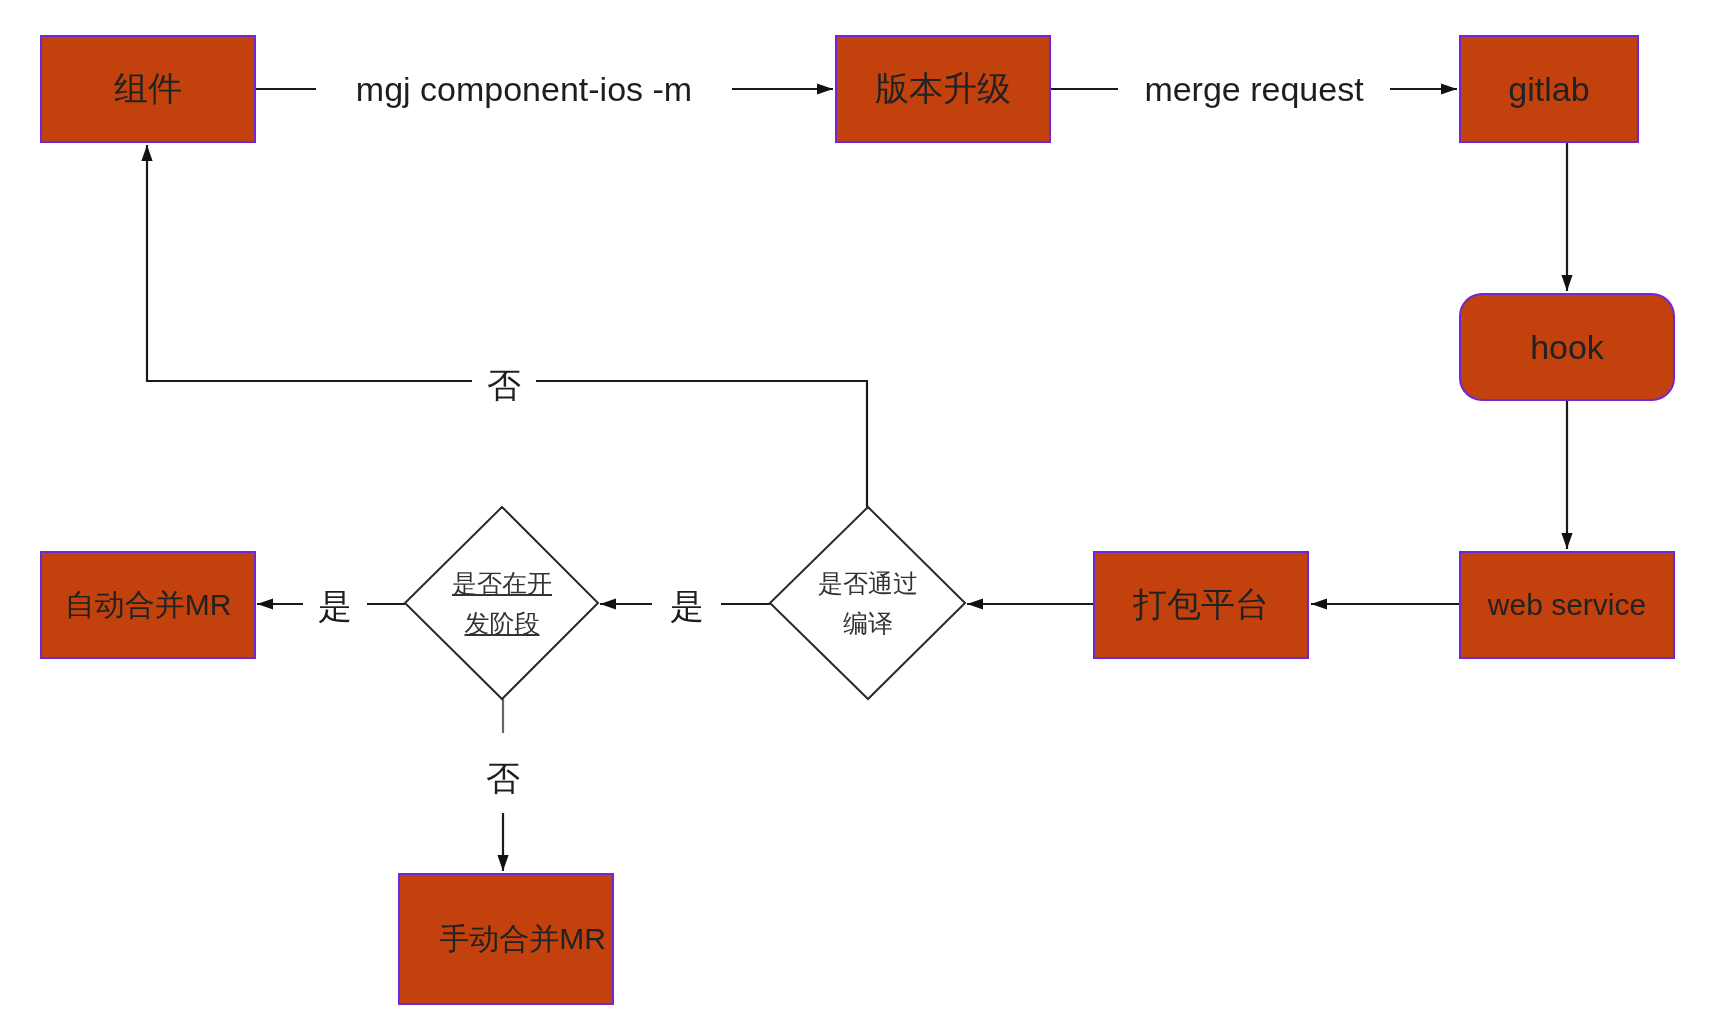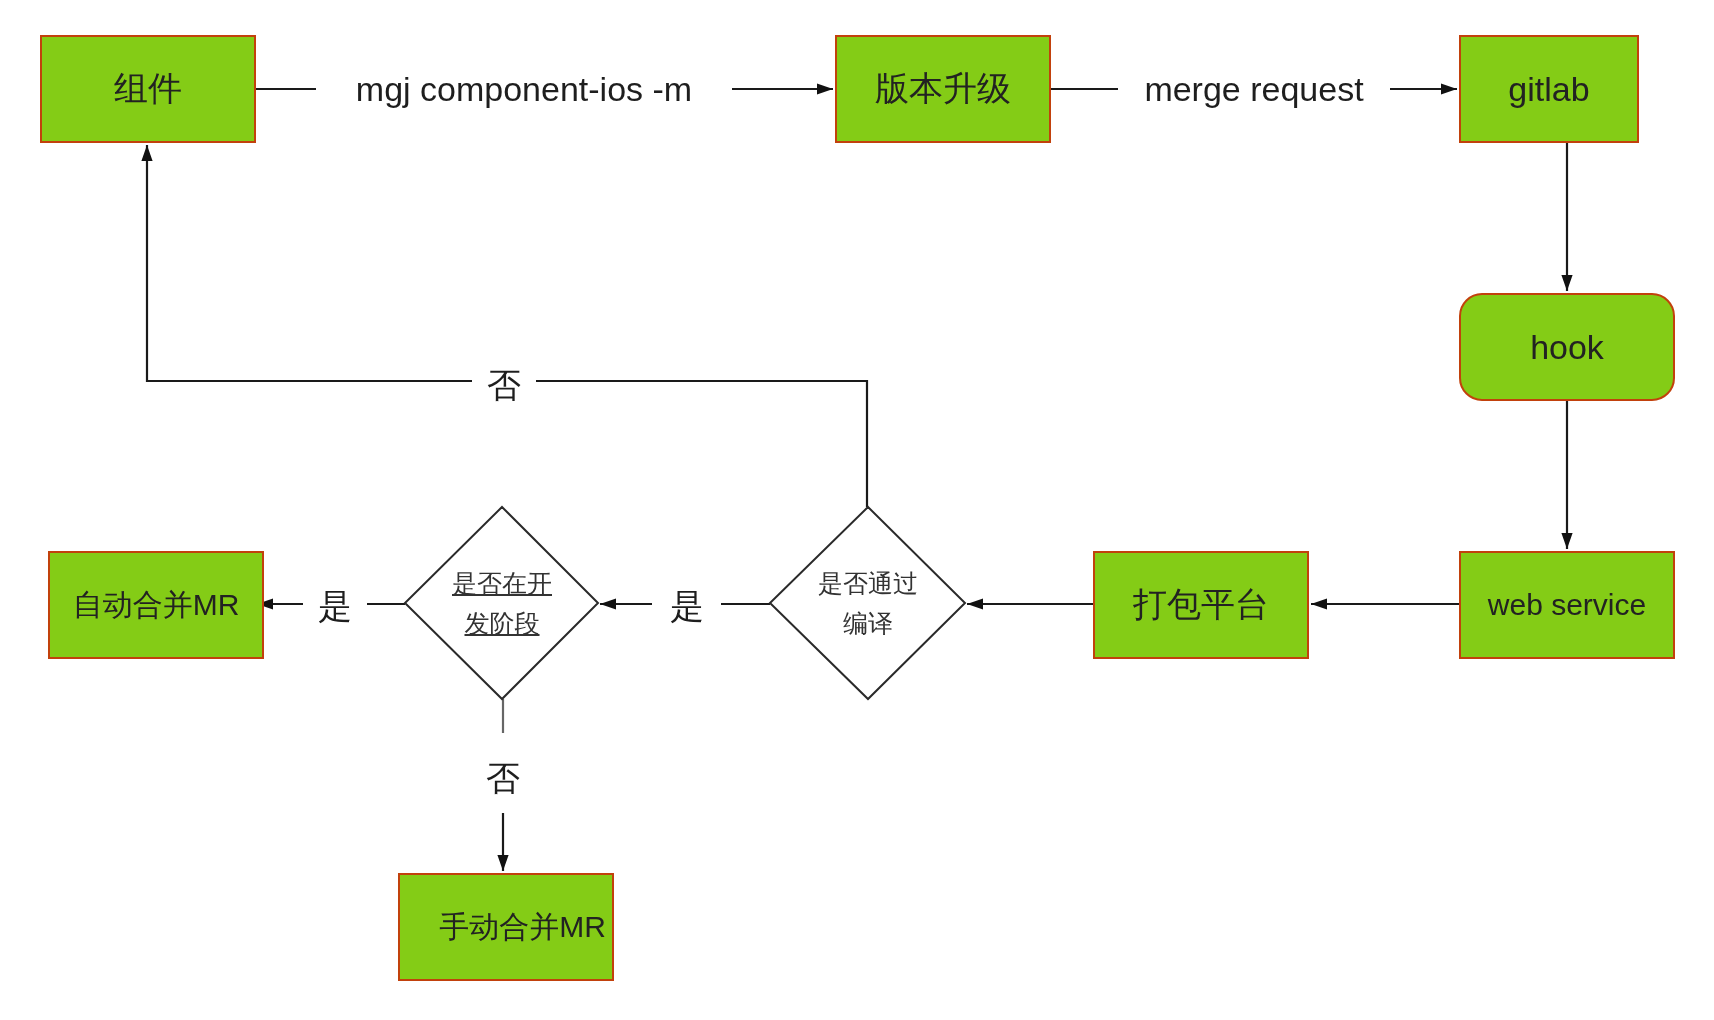--- a/index.html
+++ b/index.html
@@ -1,19 +1,19 @@
 <!DOCTYPE html>
 <html><head>
 <meta charset="utf-8">
 <style>
   html, body { margin: 0; padding: 0; background: #ffffff; }
   body { width: 1714px; height: 1020px; position: relative; overflow: hidden;
          font-family: "Liberation Sans", "DejaVu Sans", sans-serif; color: #1e1e1e; }
   svg { position: absolute; left: 0; top: 0; }
-  .box { position: absolute; box-sizing: border-box; background: #84cc16; border: 2px solid #c2410c;
+  .box { position: absolute; box-sizing: border-box; background: #c2410c; border: 2px solid #6d28d9;
          display: flex; align-items: center; justify-content: center; font-size: 34px; color: #222; }
   .box.small { font-size: 30px; }
   .dlabel { position: absolute; text-align: center; font-size: 25px; line-height: 40px; color: #333;
             transform: translate(-50%, -50%); white-space: nowrap; }
   .elabel { position: absolute; font-size: 34px; color: #1e1e1e; transform: translate(-50%, -50%);
             white-space: nowrap; background: #fff; padding: 0 2px; line-height: 40px; }
 </style>
 </head>
 <body>
 
@@ -70,24 +70,24 @@
 </div>
 <div class="box" style="left:1459px;top:293px;width:216px;height:108px;border-radius:23px;">
   <span>hook</span>
 </div>
 <div class="box small" style="left:1459px;top:551px;width:216px;height:108px;">
   <span>web service</span>
 </div>
 <div class="box" style="left:1093px;top:551px;width:216px;height:108px;">
   <span>打包平台</span>
 </div>
-<div class="box small" style="left:48px;top:551px;width:216px;height:108px;">
+<div class="box small" style="left:40px;top:551px;width:216px;height:108px;">
   <span>自动合并MR</span>
 </div>
-<div class="box small" style="left:398px;top:873px;width:216px;height:108px;padding-left:33px;">
+<div class="box small" style="left:398px;top:873px;width:216px;height:132px;padding-left:33px;">
   <span>手动合并MR</span>
 </div>
 
 <div class="dlabel" style="left:868px;top:603px;">
   <div>是否通过</div>
   <div>编译</div>
 </div>
 <div class="dlabel" style="left:502px;top:603px;text-decoration:underline;">
   <div>是否在开</div>
   <div>发阶段</div>

